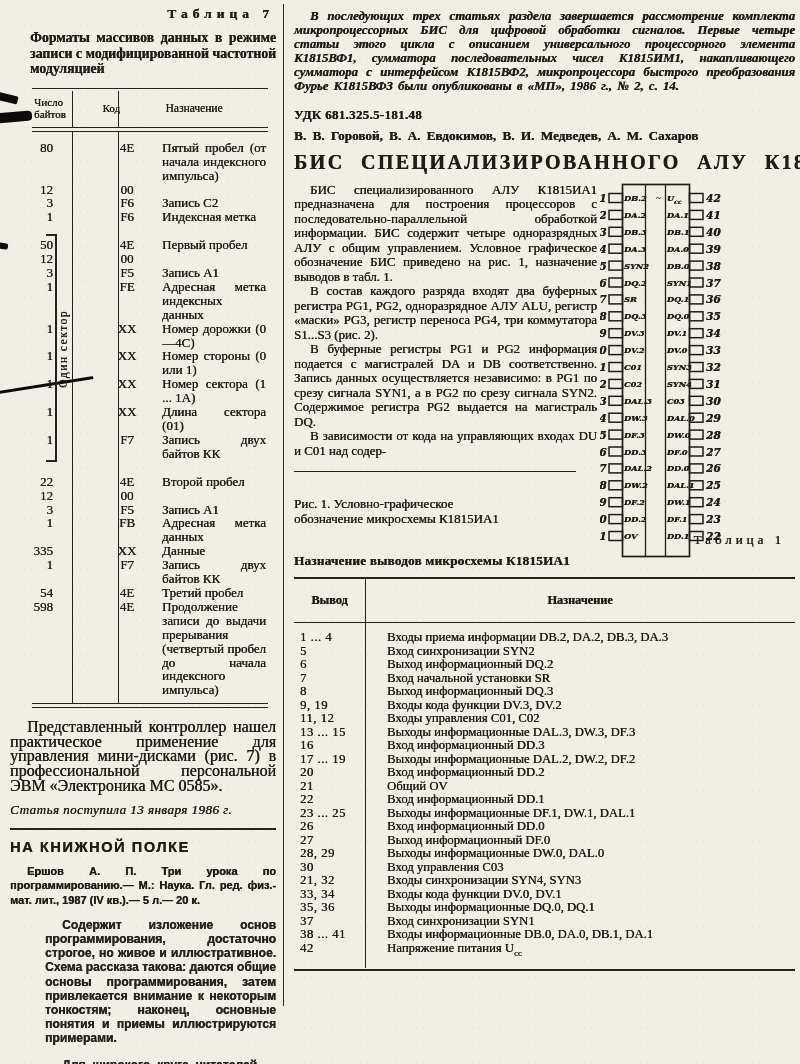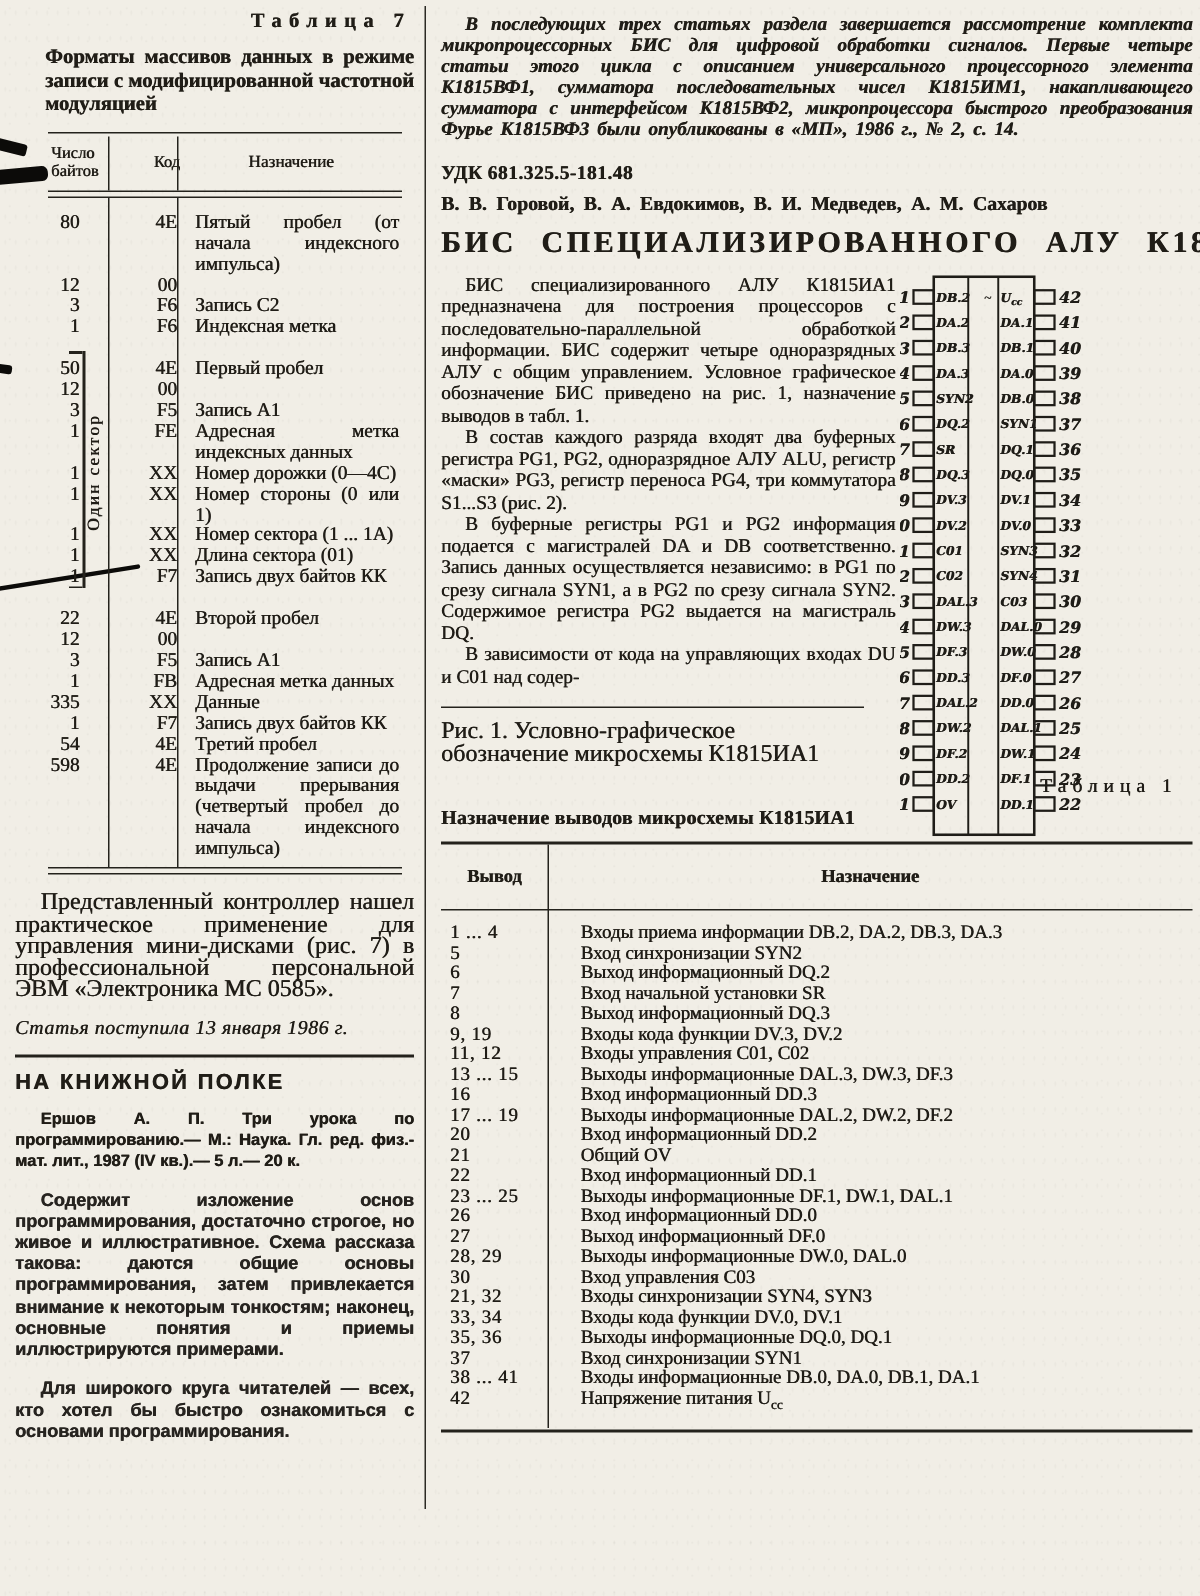--- a/index.html
+++ b/index.html
@@ -30,48 +30,48 @@
   .t7-head .h3 { flex:1; text-align:center; font-size:11.5px; }
   .t7-dbl { height:3px; border-top:1.1px solid #24221c; border-bottom:1.1px solid #24221c; }
   .t7-body { position:relative; padding:9px 0 6px; }
   .t7-vline { position:absolute; top:0; bottom:0; width:1px; background:#24221c; }
   .t7-vline.v1 { left:40px; } .t7-vline.v2 { left:86px; }
   .t7-vline.hv { top:2px; bottom:0; }
   .t7group { margin-bottom:14px; }
   .t7group:last-child { margin-bottom:0; }
   .t7row { display:flex; font-size:13px; line-height:13.9px; }
   .t7row .c1 { width:40px; flex:none; text-align:right; padding-right:19px; box-sizing:border-box; }
-  .t7row .c2 { width:46px; flex:none; text-align:right; }
+  .t7row .c2 { width:46px; flex:none; text-align:center;padding-left:32px; }
   .t7row .c3 { flex:1; padding-left:12px; text-align:justify; padding-right:2px; }
   .t7row.blank { min-height:13.9px; }
   .t7group.sector { position:relative; }
   .sector-bracket { position:absolute; left:23px; top:-4px; bottom:-1px; width:1.5px; background:#24221c; }
   .sector-bracket::before,.sector-bracket::after { content:""; position:absolute; left:-9px; width:9px; height:1.5px; background:#24221c; }
   .sector-bracket::before { top:0; } .sector-bracket::after { bottom:0; }
   .sector-label { position:absolute; left:25px; top:50%; transform:translateY(-50%) rotate(180deg);
     writing-mode:vertical-rl; font-size:11.5px; letter-spacing:1.5px; white-space:nowrap; }
   .t7-botline { height:3px; border-top:1.1px solid #24221c; border-bottom:1.4px solid #24221c; }
 
   .lpara { margin:12px 0 0 0; font-size:16px; line-height:14.6px; text-align:justify; text-indent:17px; }
   .submitted { margin-top:9px; font-style:italic; font-size:13.2px; letter-spacing:0.4px; }
   .book-rule { margin-top:10px; border-top:2.4px solid #24221c; }
   .book-head { margin-top:9px; font-family:"Liberation Sans","DejaVu Sans",sans-serif; font-weight:bold; font-size:14.5px; letter-spacing:1.6px; }
   .book-ref { margin-top:9px; font-family:"Liberation Sans","DejaVu Sans",sans-serif; font-weight:bold; font-size:11px; line-height:14.2px; text-align:justify; text-indent:17px; }
-  .book-para { margin-top:1px; font-family:"Liberation Sans","DejaVu Sans",sans-serif; font-weight:bold; font-size:12.1px; line-height:14.2px; text-align:justify; text-indent:17px; color:#272420; }
+  .book-para { margin-top:1px; font-family:"Liberation Sans","DejaVu Sans",sans-serif; font-weight:bold; font-size:12.1px; line-height:14.2px; text-align:justify; text-indent:17px; color:#272420;margin-left:35px; }
 
   
   .intro { font-style:italic; font-weight:bold; font-size:12.8px; line-height:14.1px; text-align:justify; text-indent:16px; margin-top:5px; word-spacing:2px; }
   .udk { margin-top:13px; font-weight:bold; font-size:13px; letter-spacing:0.3px; }
   .authors { margin-top:5px; font-weight:bold; font-size:13.2px; word-spacing:3px; }
   .title { margin:7px 0 0 0; font-size:20px; font-weight:bold; letter-spacing:2.4px; word-spacing:9px; white-space:nowrap; }
   .article-cols { display:flex; margin-top:9px; }
   .body-text { width:303px; flex:none; }
   .body-text p { margin:0; font-size:12.9px; line-height:14.5px; text-align:justify; text-indent:16px; }
   .fig-rule { width:282px; border-top:1.4px solid #24221c; margin-top:13px; }
-  .fig-caption { margin-top:8px; font-size:16px; line-height:15px; width:260px; }
+  .fig-caption { margin-top:24px; font-size:13px; line-height:15px; width:260px; }
   .chip-wrap { flex:1; position:relative; }
   .chip-svg { position:absolute; left:3px; top:-2px; }
   .t1-label { text-align:right; font-size:13px; letter-spacing:4px; padding-right:10px; margin-top:6px; }
   .t1-title { font-weight:bold; font-size:13.2px; margin-top:5px; letter-spacing:0.2px; }
   .t1 { position:relative; margin-top:8px; }
   .t1-topline { border-top:2px solid #24221c; }
   .t1-head { display:flex; align-items:center; height:43px; font-weight:bold; font-size:12.3px; }
   .t1-head .h1 { width:71px; flex:none; text-align:center; }
   .t1-head .h2 { flex:1; text-align:center; }
   .t1-midline { border-top:1.2px solid #24221c; }

